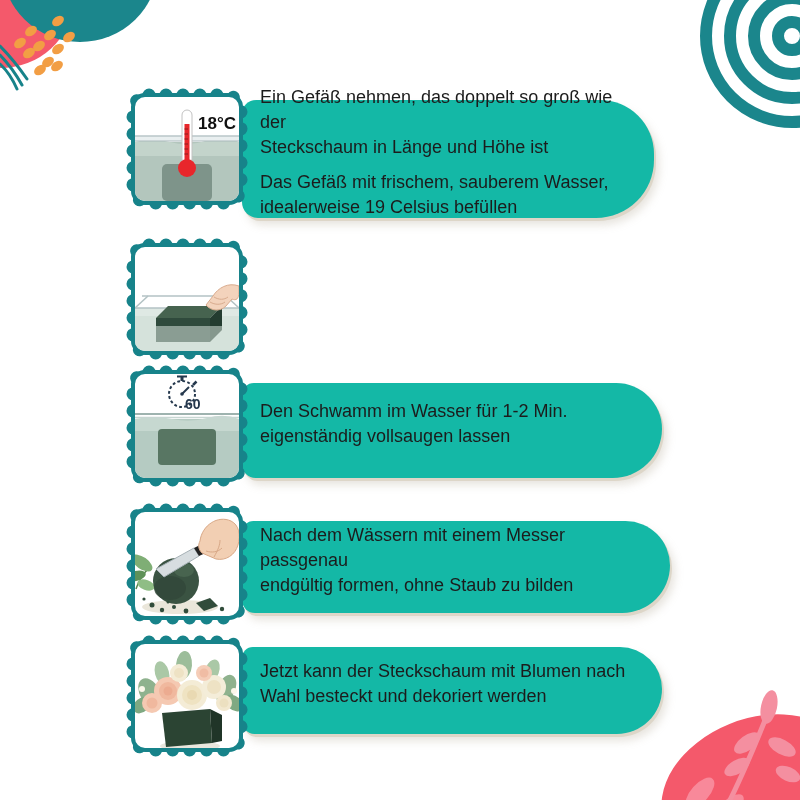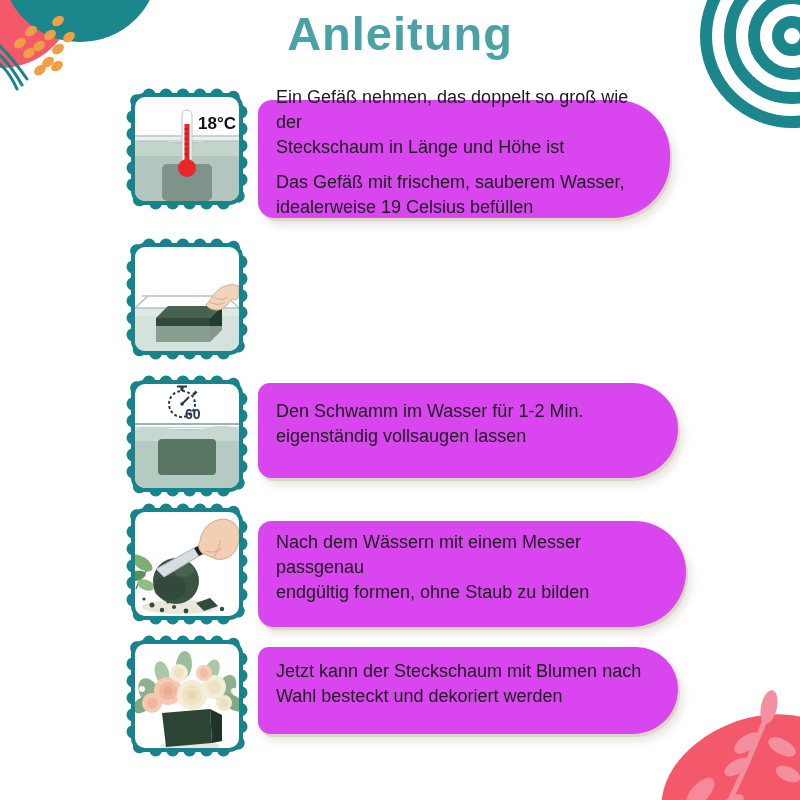--- a/index.html
+++ b/index.html
@@ -8,21 +8,21 @@
     background:#ffffff;font-family:"Liberation Sans",sans-serif;
   }
   .page-title{
     position:absolute;top:6px;left:0;width:800px;text-align:center;
     font-size:47px;font-weight:bold;color:#4aa2a7;letter-spacing:1px;
   }
   .deco{position:absolute;pointer-events:none;}
   .icon-box{position:absolute;width:130px;height:130px;left:122px;z-index:2;}
   .icon-box svg{display:block;width:130px;height:130px;}
   .bubble{
-    position:absolute;left:258px;z-index:1;background:#d946ef;
+    position:absolute;left:242px;z-index:1;background:#14b8a6;
     border-radius:14px 54px 58px 16px;
     box-shadow:2px 3px 0 #ddd6c8, 5px 7px 9px rgba(168,158,138,.28);
     display:flex;flex-direction:column;justify-content:center;
     padding:6px 26px 20px 18px;box-sizing:border-box;
   }
   .bubble p{
     margin:5px 0;font-size:18px;line-height:25px;color:#1c1c1c;
     white-space:pre-line;
   }
   .icn-label{font-family:"Liberation Sans",sans-serif;font-weight:bold;}
@@ -75,21 +75,20 @@
       <g fill="#f48fa0">
         <ellipse cx="139" cy="52" rx="8" ry="17" transform="rotate(12 139 52)"></ellipse>
         <ellipse cx="117" cy="88" rx="15" ry="7.5" transform="rotate(-36 117 88)"></ellipse>
         <ellipse cx="152" cy="92" rx="15" ry="7.5" transform="rotate(28 152 92)"></ellipse>
         <ellipse cx="107" cy="112" rx="14" ry="7" transform="rotate(-30 107 112)"></ellipse>
         <ellipse cx="158" cy="119" rx="13" ry="7" transform="rotate(24 158 119)"></ellipse>
       </g>
     </g>
   </svg>
 
-  <div class="page-title">Anleitung</div>
 
   <div class="icon-box" style="top:84px">
     <svg viewBox="0 0 130 130">
       <defs>
           <clipPath id="c1">
             <rect x="13" y="13" width="104" height="104" rx="10"></rect>
           </clipPath>
         </defs>
       <rect x="11" y="11" width="108" height="108" rx="16" fill="none" stroke="#17838a" stroke-width="13" stroke-dasharray="0.1 16.85" stroke-linecap="round"></rect>
       <rect x="11" y="11" width="108" height="108" rx="12" fill="#ffffff" stroke="#17838a" stroke-width="4"></rect>
@@ -143,21 +142,21 @@
         <polygon points="34,84 46,72 100,72 88,84" fill="#46634f"></polygon>
         <polygon points="88,84 100,72 100,96 88,108" fill="#243c30"></polygon>
         <polygon points="34,84 88,84 88,108 34,108" fill="#2f4a3c"></polygon>
         <rect x="13" y="92" width="104" height="25" fill="#d5e2db" opacity="0.55"></rect>
         <path d="M117,52 C106,48 96,54 91,62 L84,71 C89,77 98,78 104,72 L110,65 C114,67 117,65 117,58 Z" fill="#f3d3bc" stroke="#d8ab8e" stroke-width="1"></path>
         <path d="M92,63 C97,66 102,66 106,63 M88,68 C93,71 99,71 103,68" stroke="#d8ab8e" stroke-width="1" fill="none"></path>
       </g>
     </svg>
   </div>
 
-  <div class="icon-box" style="top:371px">
+  <div class="icon-box" style="top:361px">
     <svg viewBox="0 0 130 130">
       <defs>
           <clipPath id="c3">
             <rect x="13" y="13" width="104" height="104" rx="10"></rect>
           </clipPath>
         </defs>
       <rect x="11" y="11" width="108" height="108" rx="16" fill="none" stroke="#17838a" stroke-width="13" stroke-dasharray="0.1 16.85" stroke-linecap="round"></rect>
       <rect x="11" y="11" width="108" height="108" rx="12" fill="#ffffff" stroke="#17838a" stroke-width="4"></rect>
       <g clip-path="url(#c3)">
         <rect x="13" y="58" width="104" height="59" fill="#b5cbc2"></rect>
@@ -212,21 +211,21 @@
           <circle cx="52" cy="108" r="2"></circle>
             <circle cx="64" cy="112" r="2.4"></circle>
           <circle cx="22" cy="100" r="1.6"></circle>
             <circle cx="46" cy="103" r="1.5"></circle>
           <polygon points="74,104 88,99 96,107 82,112"></polygon>
           <circle cx="100" cy="110" r="2.2"></circle>
         </g>
       </g>
     </svg>
   </div>
-  <div class="bubble" style="top:521px;width:428px;height:106px">
+  <div class="bubble" style="top:521px;width:428px;height:92px">
     <p>Nach dem Wässern mit einem Messer passgenau
 endgültig formen, ohne Staub zu bilden</p>
   </div>
 
   <div class="icon-box" style="top:631px">
     <svg viewBox="0 0 130 130">
       <defs>
           <clipPath id="c5">
             <rect x="13" y="13" width="104" height="104" rx="10"></rect>
           </clipPath>

